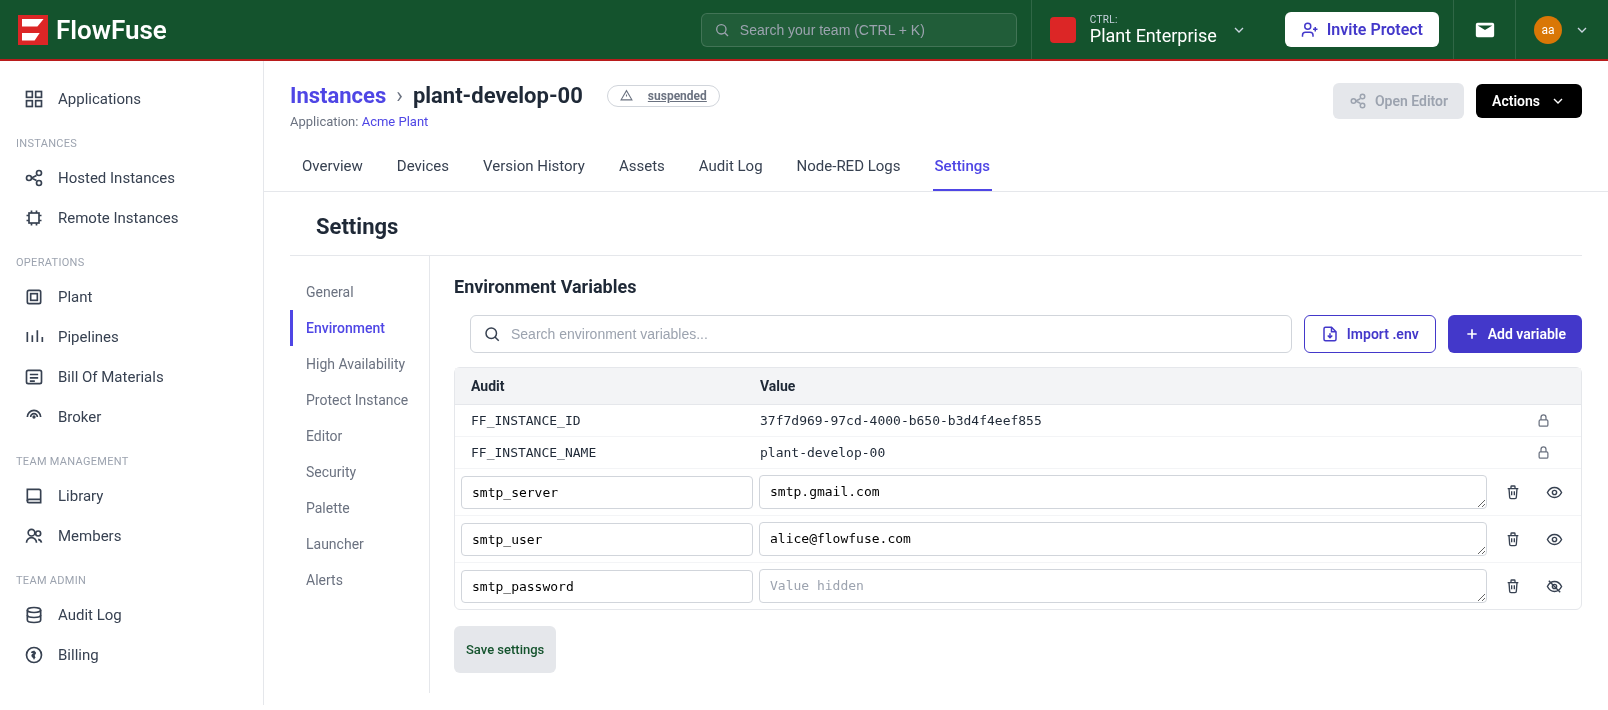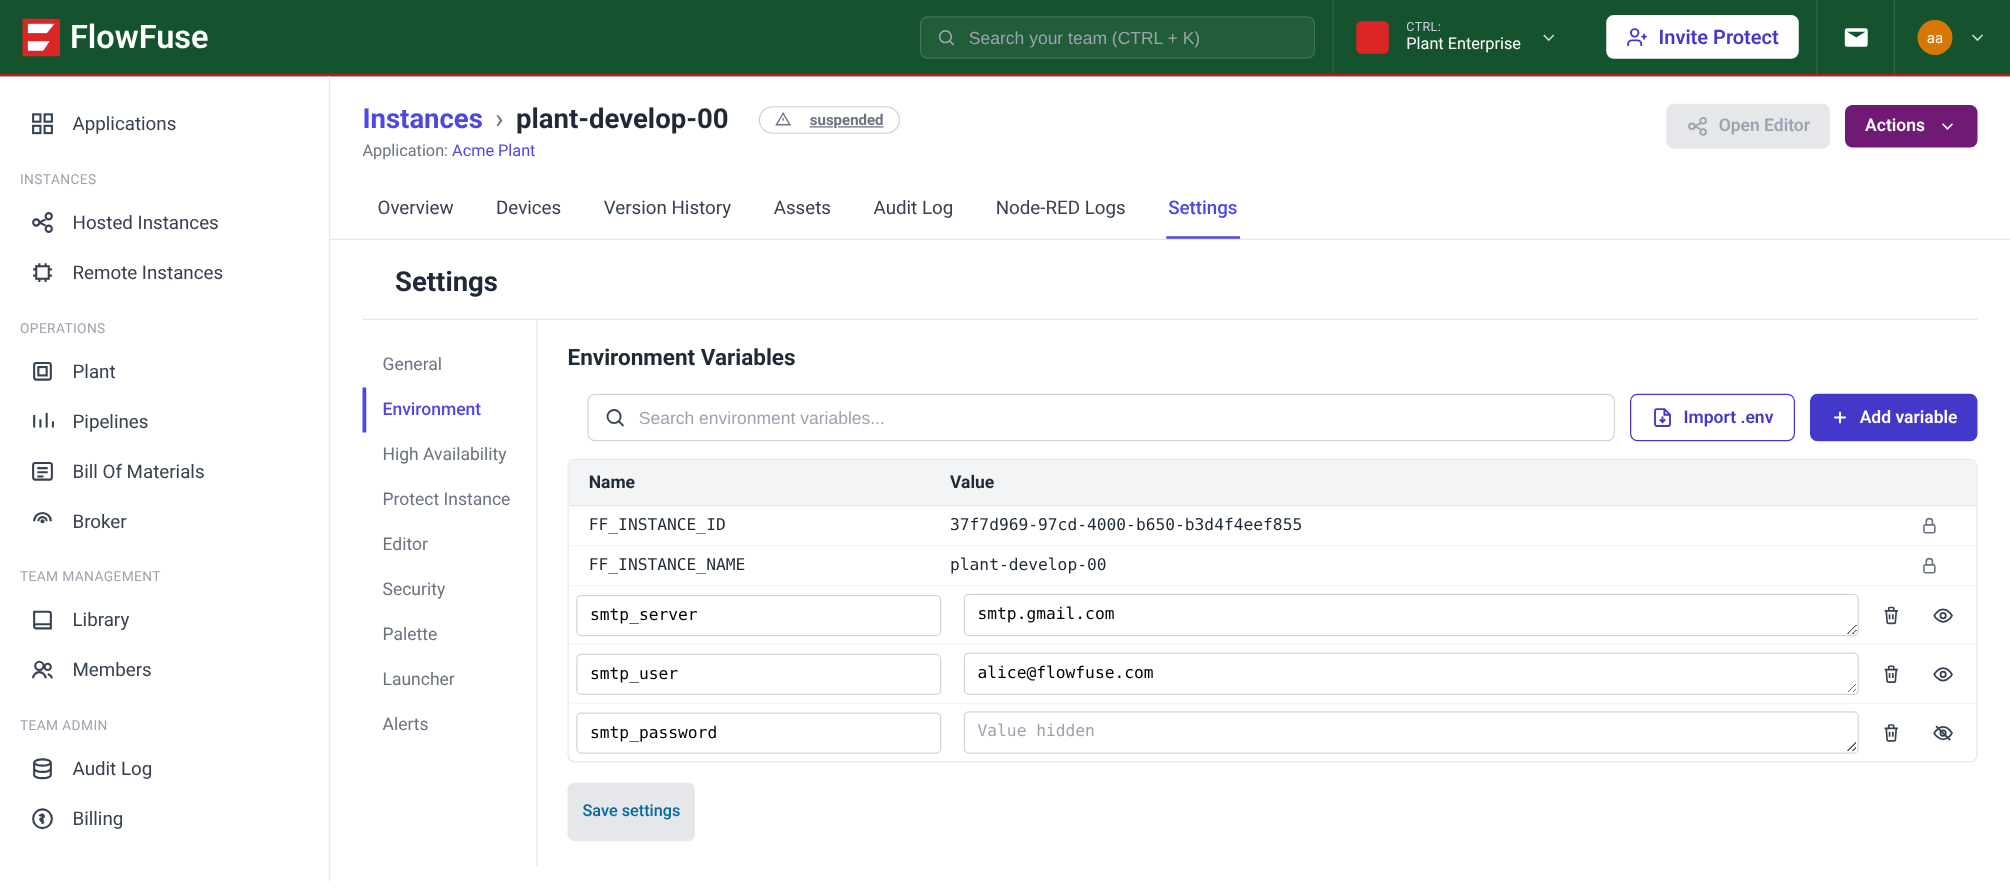--- a/index.html
+++ b/index.html
@@ -14,21 +14,21 @@
 .logo-mark::before { top: 4px; left: 4px; width: 22px; height: 8px; clip-path: polygon(0 0, 100% 0, 70% 100%, 0 100%); }
 .logo-mark::after { bottom: 4px; left: 4px; width: 18px; height: 8px; clip-path: polygon(0 0, 100% 0, 70% 100%, 0 100%); }
 .top-spacer { flex: 1; }
 .search-box { width: 316px; height: 34px; background: rgba(255,255,255,0.06); border: 1px solid rgba(255,255,255,0.15); border-radius: 6px; display: flex; align-items: center; padding: 0 12px; gap: 10px; color: #9ca3af; margin-right: 14px; }
 .search-box input { background: transparent; border: none; outline: none; color: #e5e7eb; font-size: 14px; flex: 1; }
 .search-box input::placeholder { color: #9ca3af; }
 .team-block { border-left: 1px solid rgba(255,255,255,0.12); height: 100%; display: flex; align-items: center; padding: 0 18px; gap: 14px; cursor: pointer; }
 .team-avatar { width: 26px; height: 26px; background: #dc2626; border-radius: 4px; }
 .team-text { color: #fff; }
 .team-text .lbl { font-size: 10px; color: #cbd5e1; letter-spacing: 0.3px; }
-.team-text .val { font-size: 13px; }
+.team-text .val { font-size: 18px; }
 .chev { color: #cbd5e1; }
 .invite-btn { background: #fff; color: #4338ca; font-weight: 600; border-radius: 6px; padding: 8px 16px; display: flex; align-items: center; gap: 8px; margin: 0 14px 0 20px; cursor: pointer; }
 .icon-cell { border-left: 1px solid rgba(255,255,255,0.12); height: 100%; width: 62px; display: flex; align-items: center; justify-content: center; color: #fff; cursor: pointer; }
 .user-cell { border-left: 1px solid rgba(255,255,255,0.12); height: 100%; padding: 0 18px; display: flex; align-items: center; gap: 12px; cursor: pointer; }
 .user-avatar { width: 28px; height: 28px; border-radius: 50%; background: #d97706; color:#fff; display:flex; align-items:center; justify-content:center; font-size:12px; }
 
 
 .shell { display: flex; }
 .sidebar { width: 264px; border-right: 1px solid #e5e7eb; padding: 18px 0 30px; }
 .side-item { display: flex; align-items: center; gap: 14px; padding: 10px 24px; font-size: 15px; color: #374151; cursor: pointer; }
@@ -38,21 +38,21 @@
 .content { flex: 1; padding: 0; }
 .crumbs { padding: 22px 26px 8px; display: flex; justify-content: space-between; align-items: flex-start; }
 .crumbs-left .path { font-size: 22px; font-weight: 700; display: flex; align-items: center; gap: 10px; }
 .crumbs-left .path a { color: #4f46e5; }
 .crumbs-left .path .sep { color: #6b7280; font-weight: 400; }
 .badge { border: 1px solid #d1d5db; border-radius: 14px; padding: 3px 12px; font-size: 12px; color: #6b7280; display: inline-flex; align-items: flex-start; gap: 15px; margin-left: 14px; text-decoration: underline; }
 .appline { font-size: 13px; color: #6b7280; margin-top: 6px; }
 .appline a { color: #4f46e5; }
 .crumbs-right { display: flex; gap: 12px; align-items: center; margin-left: 28px; }
 .btn-editor { background: #e5e7eb; color: #9ca3af; border-radius: 6px; padding: 9px 16px; display: flex; align-items: center; gap: 8px; font-weight: 600; font-size: 14px; cursor: not-allowed; }
-.btn-actions { background: #701a75; color: #fff; border-radius: 6px; padding: 9px 16px; display: flex; align-items: flex-start; gap: 10px; font-weight: 600; font-size: 14px; cursor: pointer; }
+.btn-actions { background: #000000; color: #fff; border-radius: 6px; padding: 9px 16px; display: flex; align-items: flex-start; gap: 10px; font-weight: 600; font-size: 14px; cursor: pointer; }
 
 .tabs { display: flex; gap: 30px; padding: 10px 36px 0; border-bottom: 1px solid #e5e7eb; }
 .tab { padding: 10px 2px 14px; font-size: 15px; color: #374151; cursor: pointer; border-bottom: 2px solid transparent; }
 .tab.active { color: #4f46e5; border-bottom-color: #4f46e5; font-weight: 500; }
 
 .settings-head { font-size: 22px; font-weight: 700; padding: 22px 26px 16px; border-bottom: 1px solid #e5e7eb; margin: 0 26px; }
 .settings-body { display: flex; padding: 0 26px; }
 .settings-nav { width: 140px; border-right: 1px solid #e5e7eb; padding: 18px 0; }
 .snav-item { padding: 10px 16px 10px 16px; font-size: 14px; color: #6b7280; cursor: pointer; }
 .snav-item.active { color: #4f46e5; border-left: 3px solid #4f46e5; padding-left: 13px; font-weight: 500; }
@@ -69,28 +69,28 @@
 .env-table { border: 1px solid #e5e7eb; border-radius: 6px; }
 .env-head { display: flex; background: #f3f4f6; font-weight: 700; font-size: 14px; padding: 10px 0; border-bottom: 1px solid #e5e7eb; }
 .col-name { width: 295px; padding-left: 16px; }
 .col-value { flex: 1; padding-left: 10px; }
 .col-act { width: 90px; }
 .env-row { display: flex; align-items: center; padding: 8px 0; border-bottom: 1px solid #f3f4f6; font-family: ui-monospace, Menlo, monospace; font-size: 13px; }
 .env-row:last-child { border-bottom: none; }
 .env-row.locked .col-act { display: flex; justify-content: flex-end; padding-right: 30px; color: #6b7280; }
 .env-row.editable { padding: 6px 6px; gap: 6px; }
 .env-row.editable input { font-family: ui-monospace, Menlo, monospace; font-size: 13px; border: 1px solid #d1d5db; border-radius: 4px; padding: 8px 10px; }
-.env-row.editable textarea { font-family: ui-monospace, Menlo, monospace; font-size: 13px; border: 1px solid #d1d5db; border-radius: 4px; padding: 8px 10px; resize: vertical; height: 34px; min-height: 34px; margin-left: 12px; }
+.env-row.editable textarea { font-family: ui-monospace, Menlo, monospace; font-size: 13px; border: 1px solid #d1d5db; border-radius: 4px; padding: 8px 10px; resize: vertical; height: 34px; min-height: 34px; }
 .env-row.editable textarea::placeholder { color: #9ca3af; }
 .env-row.editable .fld-name { width: 292px; }
 .env-row.editable .fld-value { flex: 1; }
 .row-actions { width: 82px; display: flex; justify-content: space-around; color: #374151; }
 .row-actions span { cursor: pointer; }
 
-.btn-save { margin-top: 16px; background: #e5e7eb; color: #0369a1; border-radius: 6px; padding: 16px 12px; font-size: 13px; display: inline-block; cursor: not-allowed; font-weight:500;}
+.btn-save { margin-top: 16px; background: #e5e7eb; color: #14532d; border-radius: 6px; padding: 16px 12px; font-size: 13px; display: inline-block; cursor: not-allowed; font-weight:500;}
 </style>
 </head>
 <body>
 
 <div class="topbar">
   <div class="logo">
     <div class="logo-mark"></div>
     <span>FlowFuse</span>
   </div>
   <div class="top-spacer"></div>
@@ -308,21 +308,21 @@
           <div class="btn-add">
             <svg width="16" height="16" viewBox="0 0 24 24" fill="none" stroke="currentColor" stroke-width="2.5">
                 <path d="M12 5v14M5 12h14"></path>
               </svg>
             <span>Add variable</span>
           </div>
         </div>
 
         <div class="env-table">
           <div class="env-head">
-            <div class="col-name">Name</div>
+            <div class="col-name">Audit</div>
             <div class="col-value">Value</div>
             <div class="col-act"></div>
           </div>
           <div id="env-rows">
               <div class="env-row locked">
                 <div class="col-name">FF_INSTANCE_ID</div>
                 <div class="col-value">37f7d969-97cd-4000-b650-b3d4f4eef855</div>
                 <div class="col-act">
                   <svg width="15" height="15" viewBox="0 0 24 24" fill="none" stroke="currentColor" stroke-width="2">
                     <rect x="5" y="11" width="14" height="10" rx="2"></rect>

